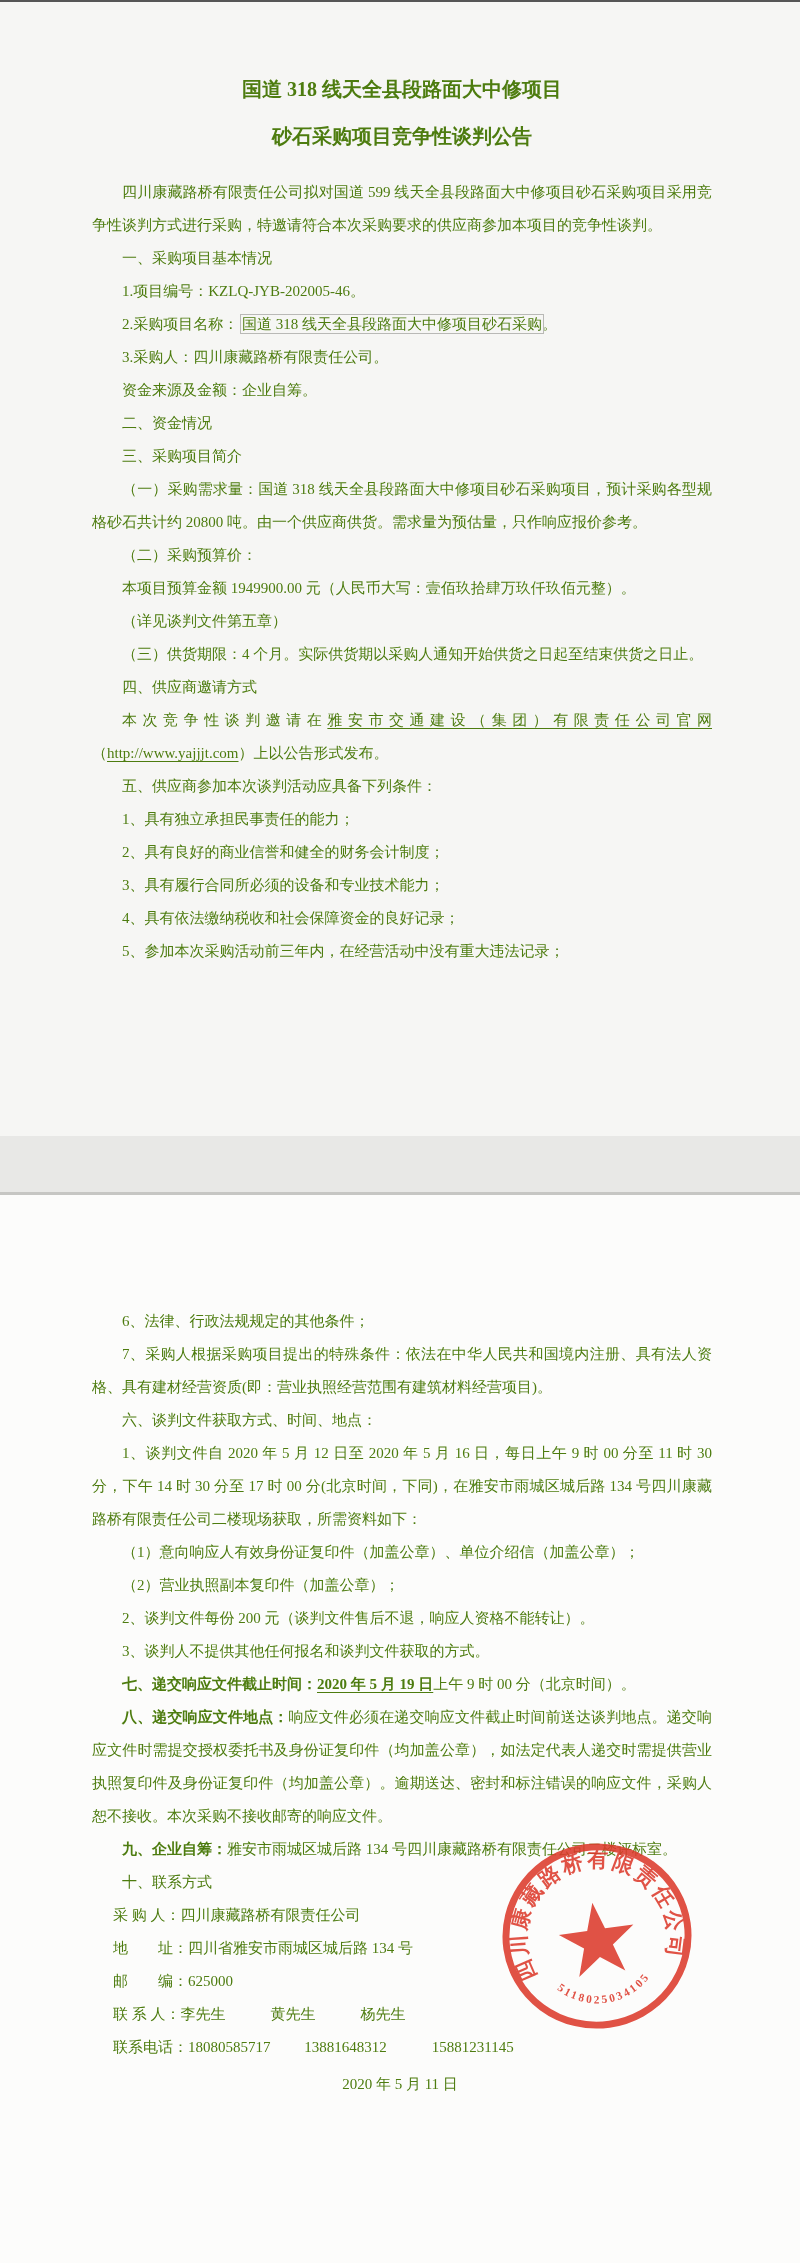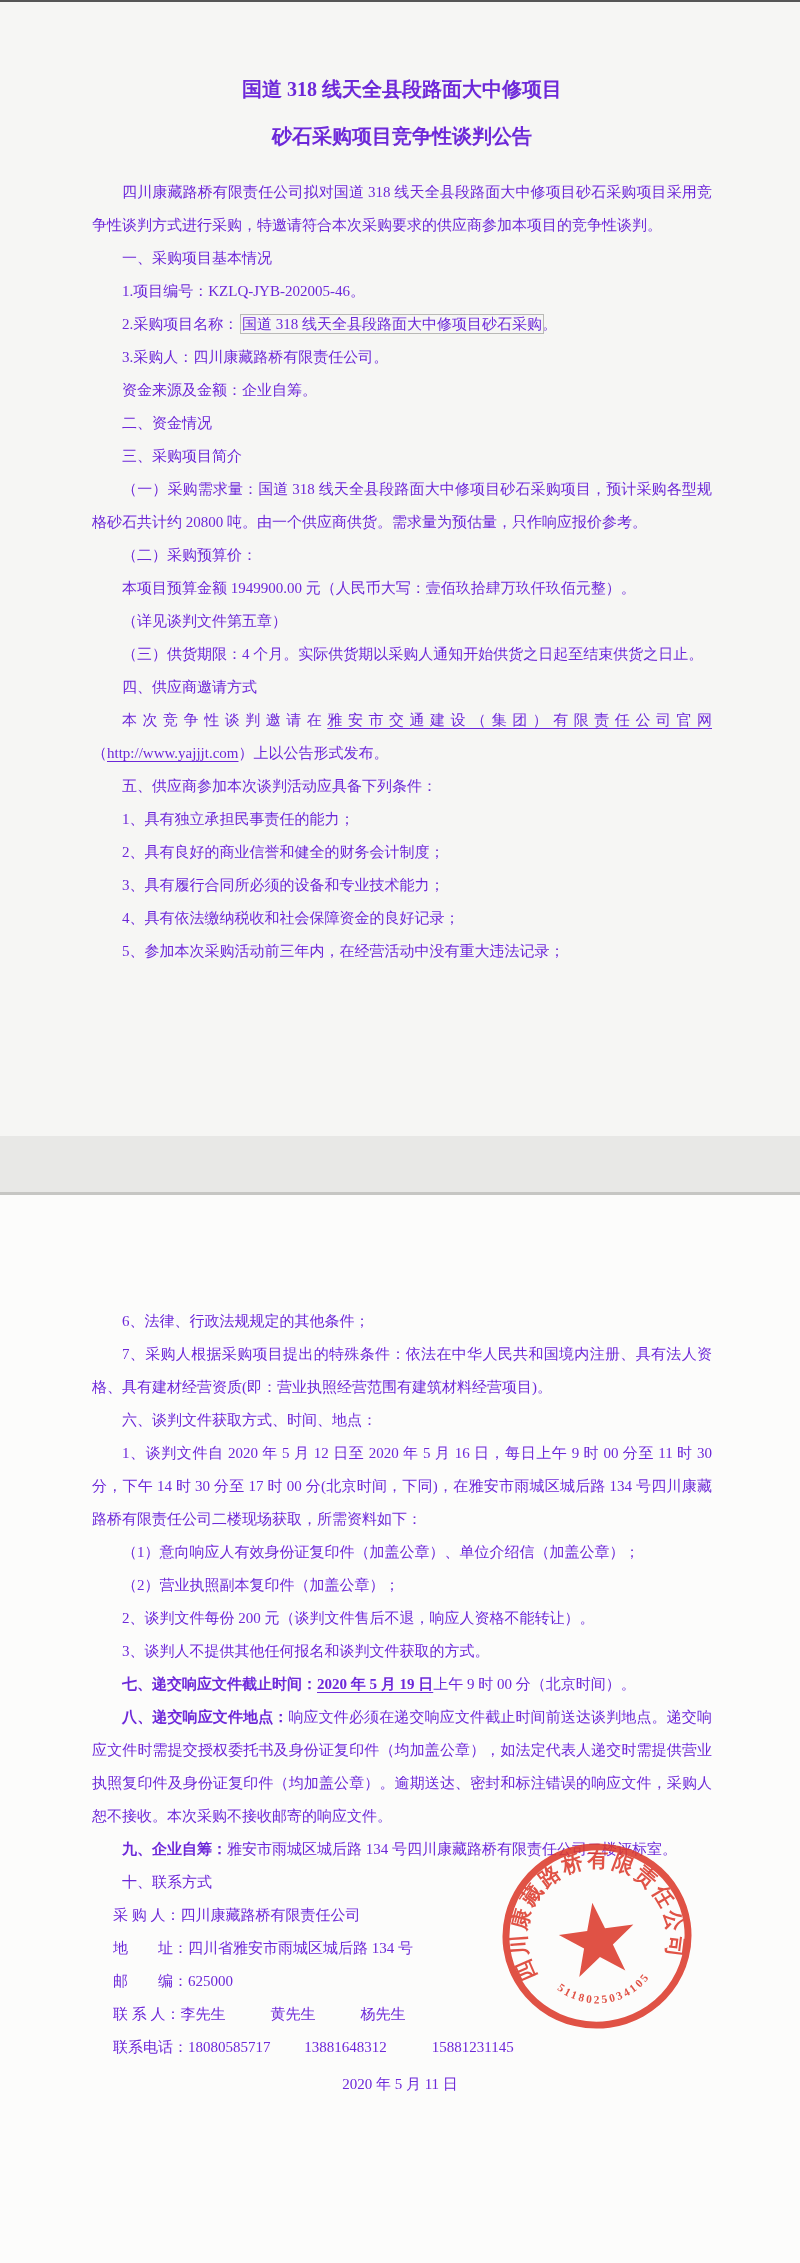--- a/index.html
+++ b/index.html
@@ -1,21 +1,21 @@
 <!DOCTYPE html>
 <html><head>
 <meta charset="utf-8">
 <style>
   html,body{margin:0;padding:0;background:#e8e8e6;}
   .canvas{
     position:relative;
     width:800px;height:2263px;
     margin:0 auto;
     font-family:"Liberation Serif","DejaVu Serif",serif;
-    color:#6d28d9;
+    color:#4d7c0f;
     overflow:hidden;
   }
   .page{position:absolute;left:0;width:800px;box-sizing:border-box;}
   .page1{
     top:0;height:1136px;
     background:#f6f6f4;
     border-top:2px solid #565656;
     padding:64px 88px 0 92px;
   }
   .page2{
@@ -68,21 +68,21 @@
 <body>
 
 <div class="canvas">
 
   <section class="page page1">
     <div class="title-block">
       <p class="title">国道 318 线天全县段路面大中修项目</p>
       <p class="title">砂石采购项目竞争性谈判公告</p>
     </div>
     <div>
-        <p class="para body"><span>四川康藏路桥有限责任公司拟对国道 318 线天全县段路面大中修项目砂石采购项目采用竞争性谈判方式进行采购，特邀请符合本次采购要求的供应商参加本项目的竞争性谈判。</span></p>
+        <p class="para body"><span>四川康藏路桥有限责任公司拟对国道 599 线天全县段路面大中修项目砂石采购项目采用竞争性谈判方式进行采购，特邀请符合本次采购要求的供应商参加本项目的竞争性谈判。</span></p>
         <p class="para heading"><span>一、采购项目基本情况</span></p>
         <p class="para body"><span>1.项目编号：KZLQ-JYB-202005-46。</span></p>
         <p class="para body"><span>2.采购项目名称： </span><span class="box">国道 318 线天全县段路面大中修项目砂石采购</span><span>。</span></p>
         <p class="para body"><span>3.采购人：四川康藏路桥有限责任公司。</span></p>
         <p class="para body"><span>资金来源及金额：企业自筹。</span></p>
         <p class="para heading"><span>二、资金情况</span></p>
         <p class="para heading"><span>三、采购项目简介</span></p>
         <p class="para body"><span>（一）采购需求量：国道 318 线天全县段路面大中修项目砂石采购项目，预计采购各型规格砂石共计约 20800 吨。由一个供应商供货。需求量为预估量，只作响应报价参考。</span></p>
         <p class="para body"><span>（二）采购预算价：</span></p>
         <p class="para body"><span>本项目预算金额 1949900.00 元（人民币大写：壹佰玖拾肆万玖仟玖佰元整）。</span></p>

